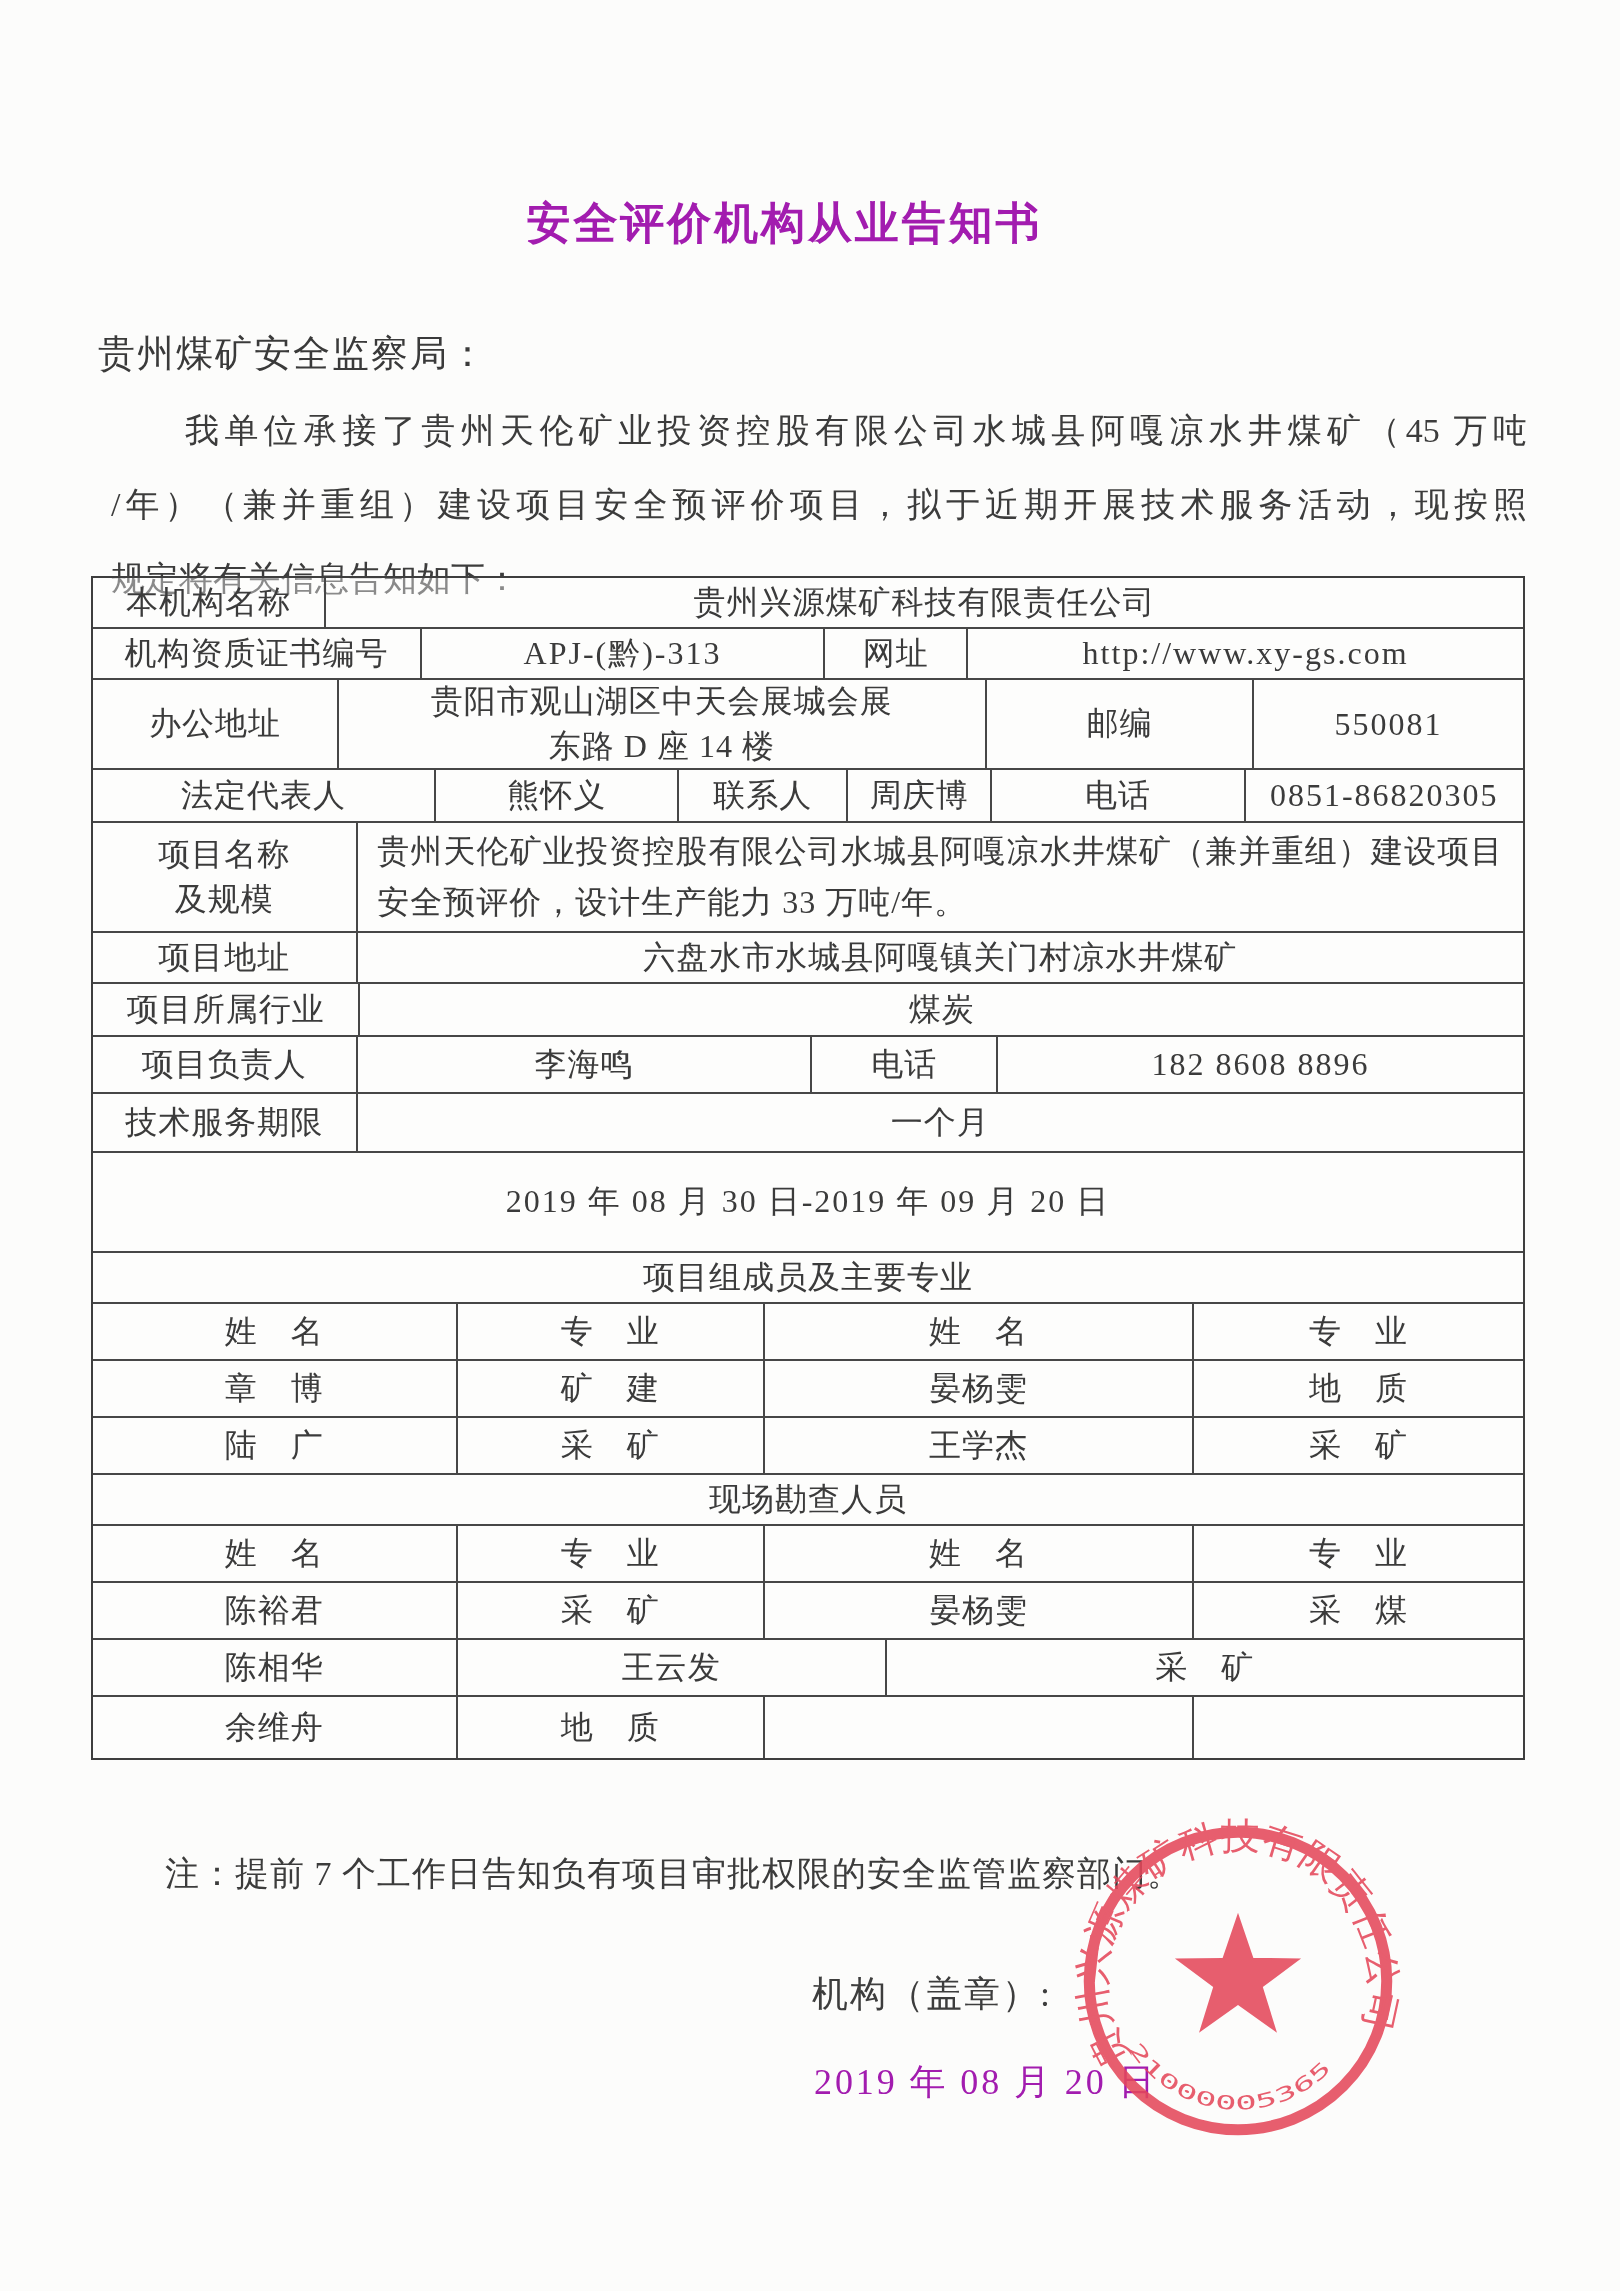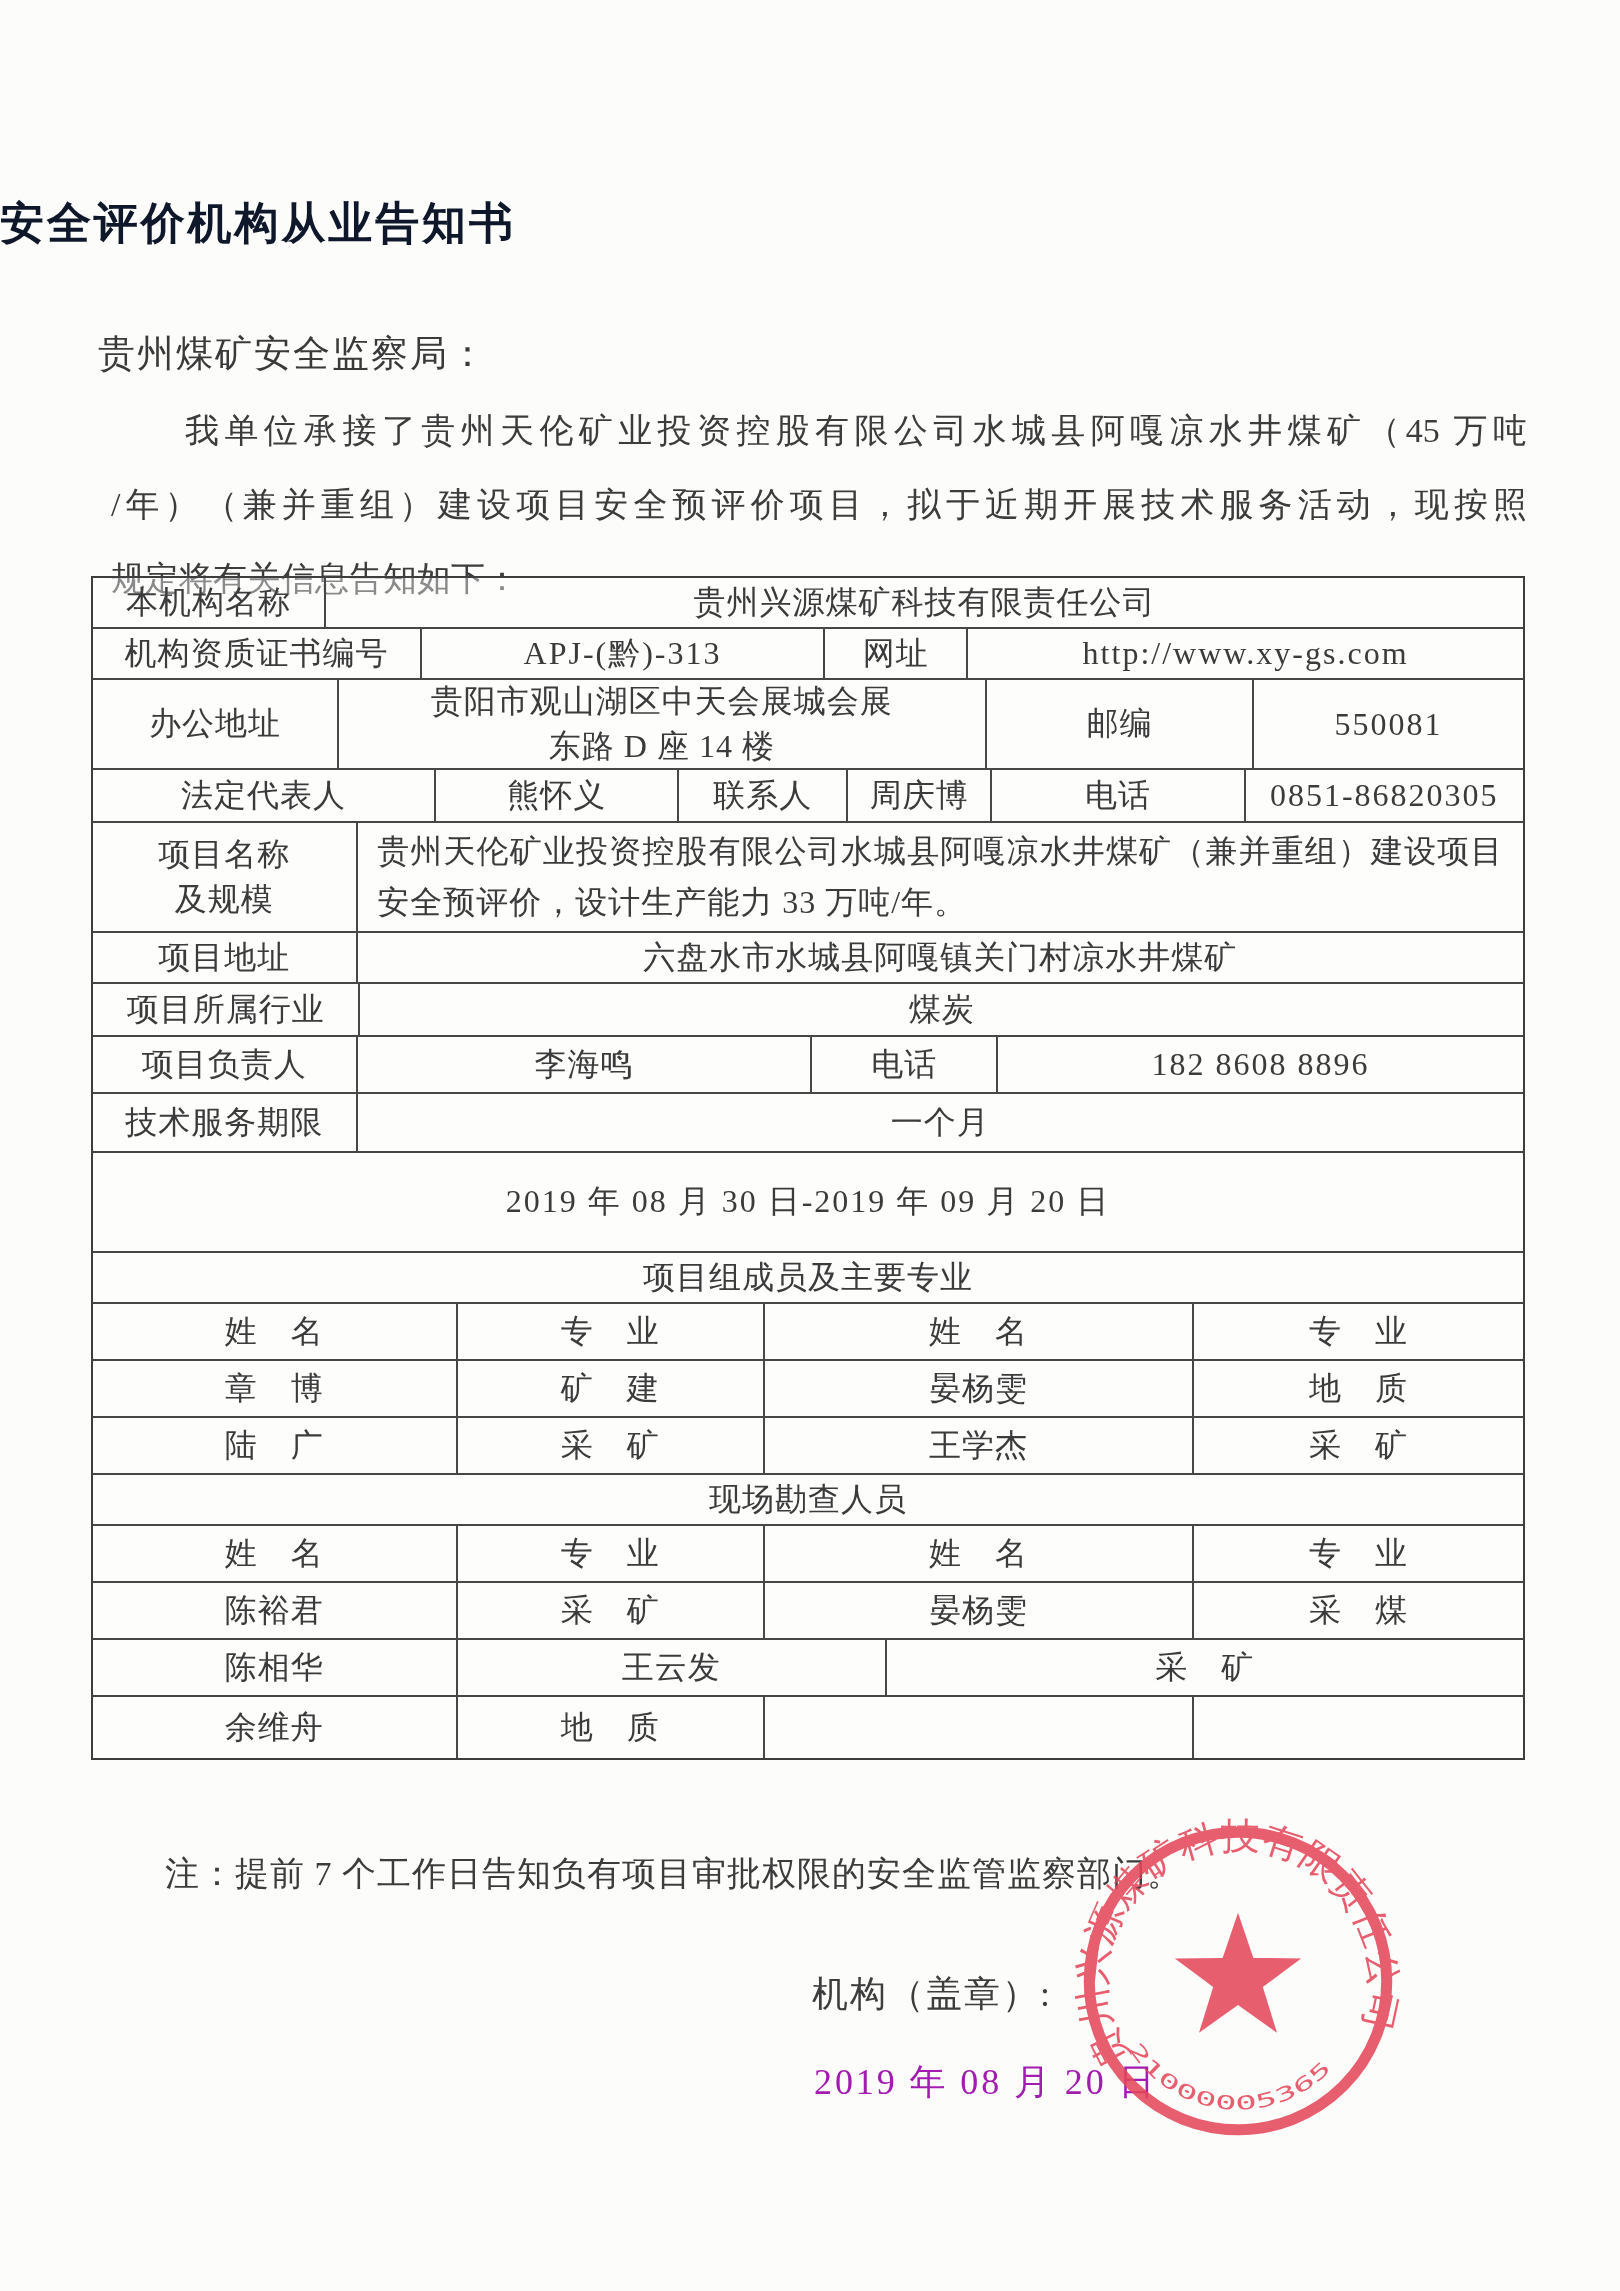--- a/index.html
+++ b/index.html
@@ -6,23 +6,23 @@
   body{
     width:1620px;height:2292px;
     background:#fcfcfb;
     position:relative;
     font-family:"Liberation Serif","DejaVu Serif",serif;
     color:#3a3a3a;
     overflow:hidden;
   }
   .abs{position:absolute;}
   .title{
-    top:194px;left:0;width:1569px;
+    top:194px;left:0;width:1569px;text-align:center;
     font-family:"Liberation Sans","DejaVu Sans",sans-serif;
-    font-weight:bold;font-size:44px;letter-spacing:2.9px;color:#0f172a;
+    font-weight:bold;font-size:44px;letter-spacing:2.9px;color:#a21caf;
   }
   .addressee{
     top:329px;left:98px;font-size:37px;letter-spacing:2px;color:#3a3a3a;
   }
   .para{top:394px;left:91px;width:1436px;font-size:34px;color:#3c3c3c;}
   .para .pline{line-height:74px;margin-left:20px;}
   .just{text-align:justify;text-align-last:justify;}
   .indent{text-indent:74px;}
 
   

